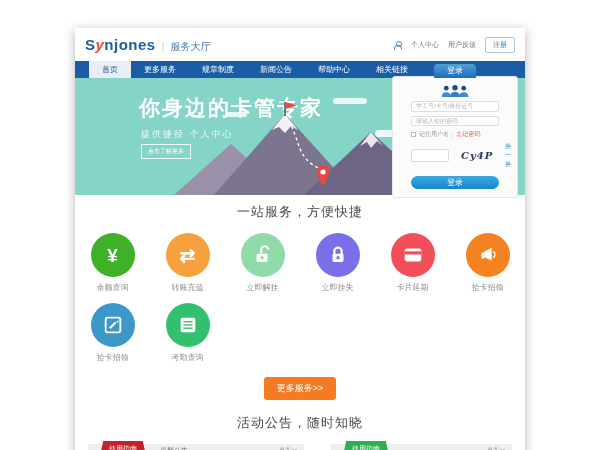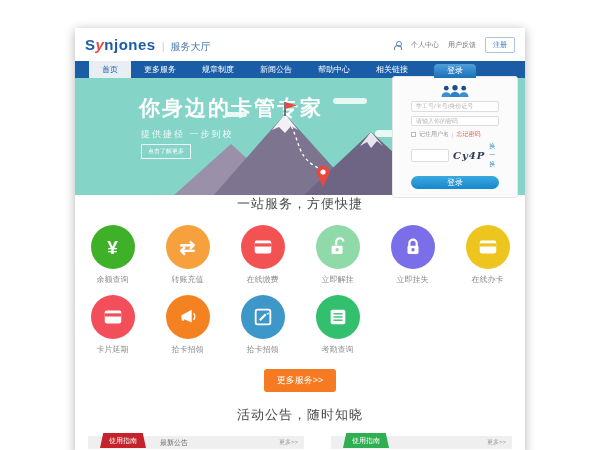--- a/index.html
+++ b/index.html
@@ -57,31 +57,31 @@
                border-radius:4px 4px 0 0; cursor:pointer; }
   .login input { width:88px; height:13px; border:1px solid #ddd; border-radius:2px;
                  font-size:6px; padding:0 4px; color:#555; background:#fff; margin-top:4px; }
   .login input::placeholder { color:#b3b3b3; }
   .persons { margin-top:2px; }
   .rem-row { width:88px; display:flex; align-items:center; gap:3px; font-size:6px;
              color:#999; margin-top:4px; }
   .rem-row .cb { width:5px; height:5px; border:1px solid #bbb; background:#fff; display:inline-block; }
   .rem-row .sep { color:#ccc; }
   .rem-row .forgot { color:#e05a4f; cursor:pointer; }
-  .cap-row { width:88px; display:flex; align-items:center; gap:4px; margin-top:3px; }
+  .cap-row { width:88px; display:flex; align-items:center; gap:12px; margin-top:3px; }
   .cap-row input { width:38px; margin-top:0; }
   .cap-txt { font-family:"DejaVu Serif", serif; font-style:italic; font-weight:bold;
              font-size:10px; color:#2d3a55; letter-spacing:1px; }
   .cap-ref { font-size:6px; color:#3a8fd0; cursor:pointer; }
   .login-btn { width:88px; height:16px; margin-top:7px; border:none; border-radius:8px;
                background:linear-gradient(#3aa9e0,#1787cc); color:#fff; font-size:8px;
                cursor:pointer; }
 
   
-  .services { padding-top:0; background:#fff; }
+  .services { padding-top:8px; background:#fff; }
   .sec-title { text-align:center; font-size:13px; color:#4a4a4a; letter-spacing:1px; }
   .svc-grid { display:flex; flex-wrap:wrap; width:450px; margin-top:12px; }
   .svc { width:75px; display:flex; flex-direction:column; align-items:center; margin-bottom:10px;
          cursor:pointer; }
   .circle { width:44px; height:44px; border-radius:50%; display:flex; align-items:center;
             justify-content:center; }
   .svc-label { font-size:8px; color:#8d8d8d; margin-top:5px; }
   .g { color:#fff; font-size:19px; font-weight:bold; line-height:1; }
   .c1 { background:#3eb128; } .c2 { background:#f6a13d; } .c3 { background:#f25252; }
   .c4 { background:#7a6fe8; } .c5 { background:#90d9a9; } .c6 { background:#2a8fc7; }
@@ -127,21 +127,21 @@
     <a class="active">首页</a>
     <a>更多服务</a>
     <a>规章制度</a>
     <a>新闻公告</a>
     <a>帮助中心</a>
     <a>相关链接</a>
   </div>
 
   <div class="hero">
     <div class="hero-title">你身边的卡管专家</div>
-    <div class="hero-sub">提供捷径 一步到校</div>
+    <div class="hero-sub">提供捷径 个人中心</div>
     <button class="hero-cta">点击了解更多</button>
     <div class="cloud c-a"></div>
     <div class="cloud c-b"></div>
     <div class="cloud c-c"></div>
     <svg class="mountains" width="300" height="96" viewBox="0 0 300 96">
       <polygon points="0,96 58,44 116,96" fill="#9a90a9"></polygon>
       <polygon points="40,96 112,14 186,96" fill="#7d7490"></polygon>
       <polygon points="112,14 99,30 106,27 112,33 118,26 125,30" fill="#f2f0f5"></polygon>
       <polygon points="130,96 198,32 268,96" fill="#6e6584"></polygon>
       <polygon points="198,32 187,46 194,42 198,48 204,41 210,46" fill="#e9e6ef"></polygon>
@@ -192,29 +192,20 @@
         <div class="svc-label">余额查询</div>
       </div>
 
       <div class="svc">
         <div class="circle c2">
             <span class="g">⇄</span>
           </div>
         <div class="svc-label">转账充值</div>
       </div>
 
-      <div class="svc">
-        <div class="circle c3">
-          <svg width="22" height="22" viewBox="0 0 24 24">
-              <rect x="3" y="5" width="18" height="14" rx="2" fill="#fff"></rect>
-              <rect x="3" y="8" width="18" height="3.5" fill="#f25252"></rect>
-            </svg>
-        </div>
-        <div class="svc-label">在线缴费</div>
-      </div>
 
       <div class="svc">
         <div class="circle c5">
           <svg width="22" height="22" viewBox="0 0 24 24">
               <path d="M10 10 V7 a4 4 0 0 1 8 -1" stroke="#fff" stroke-width="2.4" fill="none"></path>
               <rect x="5" y="10.5" width="12" height="9" rx="1.5" fill="#fff"></rect>
               <circle cx="11" cy="15" r="1.8" fill="#90d9a9"></circle>
             </svg>
         </div>
         <div class="svc-label">立即解挂</div>
@@ -225,29 +216,20 @@
           <svg width="22" height="22" viewBox="0 0 24 24">
               <path d="M8 11 V8 a4 4 0 0 1 8 0 v3" stroke="#fff" stroke-width="2.4" fill="none"></path>
               <rect x="6" y="10.5" width="12" height="9" rx="1.5" fill="#fff"></rect>
               <circle cx="12" cy="15" r="1.8" fill="#7a6fe8"></circle>
             </svg>
         </div>
         <div class="svc-label">立即挂失</div>
       </div>
 
 
-      <div class="svc">
-        <div class="circle c7">
-          <svg width="22" height="22" viewBox="0 0 24 24">
-              <rect x="3" y="5" width="18" height="14" rx="2" fill="#fff"></rect>
-              <rect x="3" y="8" width="18" height="3.5" fill="#eec41e"></rect>
-            </svg>
-        </div>
-        <div class="svc-label">在线办卡</div>
-      </div>
 
       <div class="svc">
         <div class="circle c8">
           <svg width="22" height="22" viewBox="0 0 24 24">
               <rect x="3" y="5" width="18" height="14" rx="2" fill="#fff"></rect>
               <rect x="3" y="8" width="18" height="3.5" fill="#f24f5a"></rect>
             </svg>
         </div>
         <div class="svc-label">卡片延期</div>
       </div>

